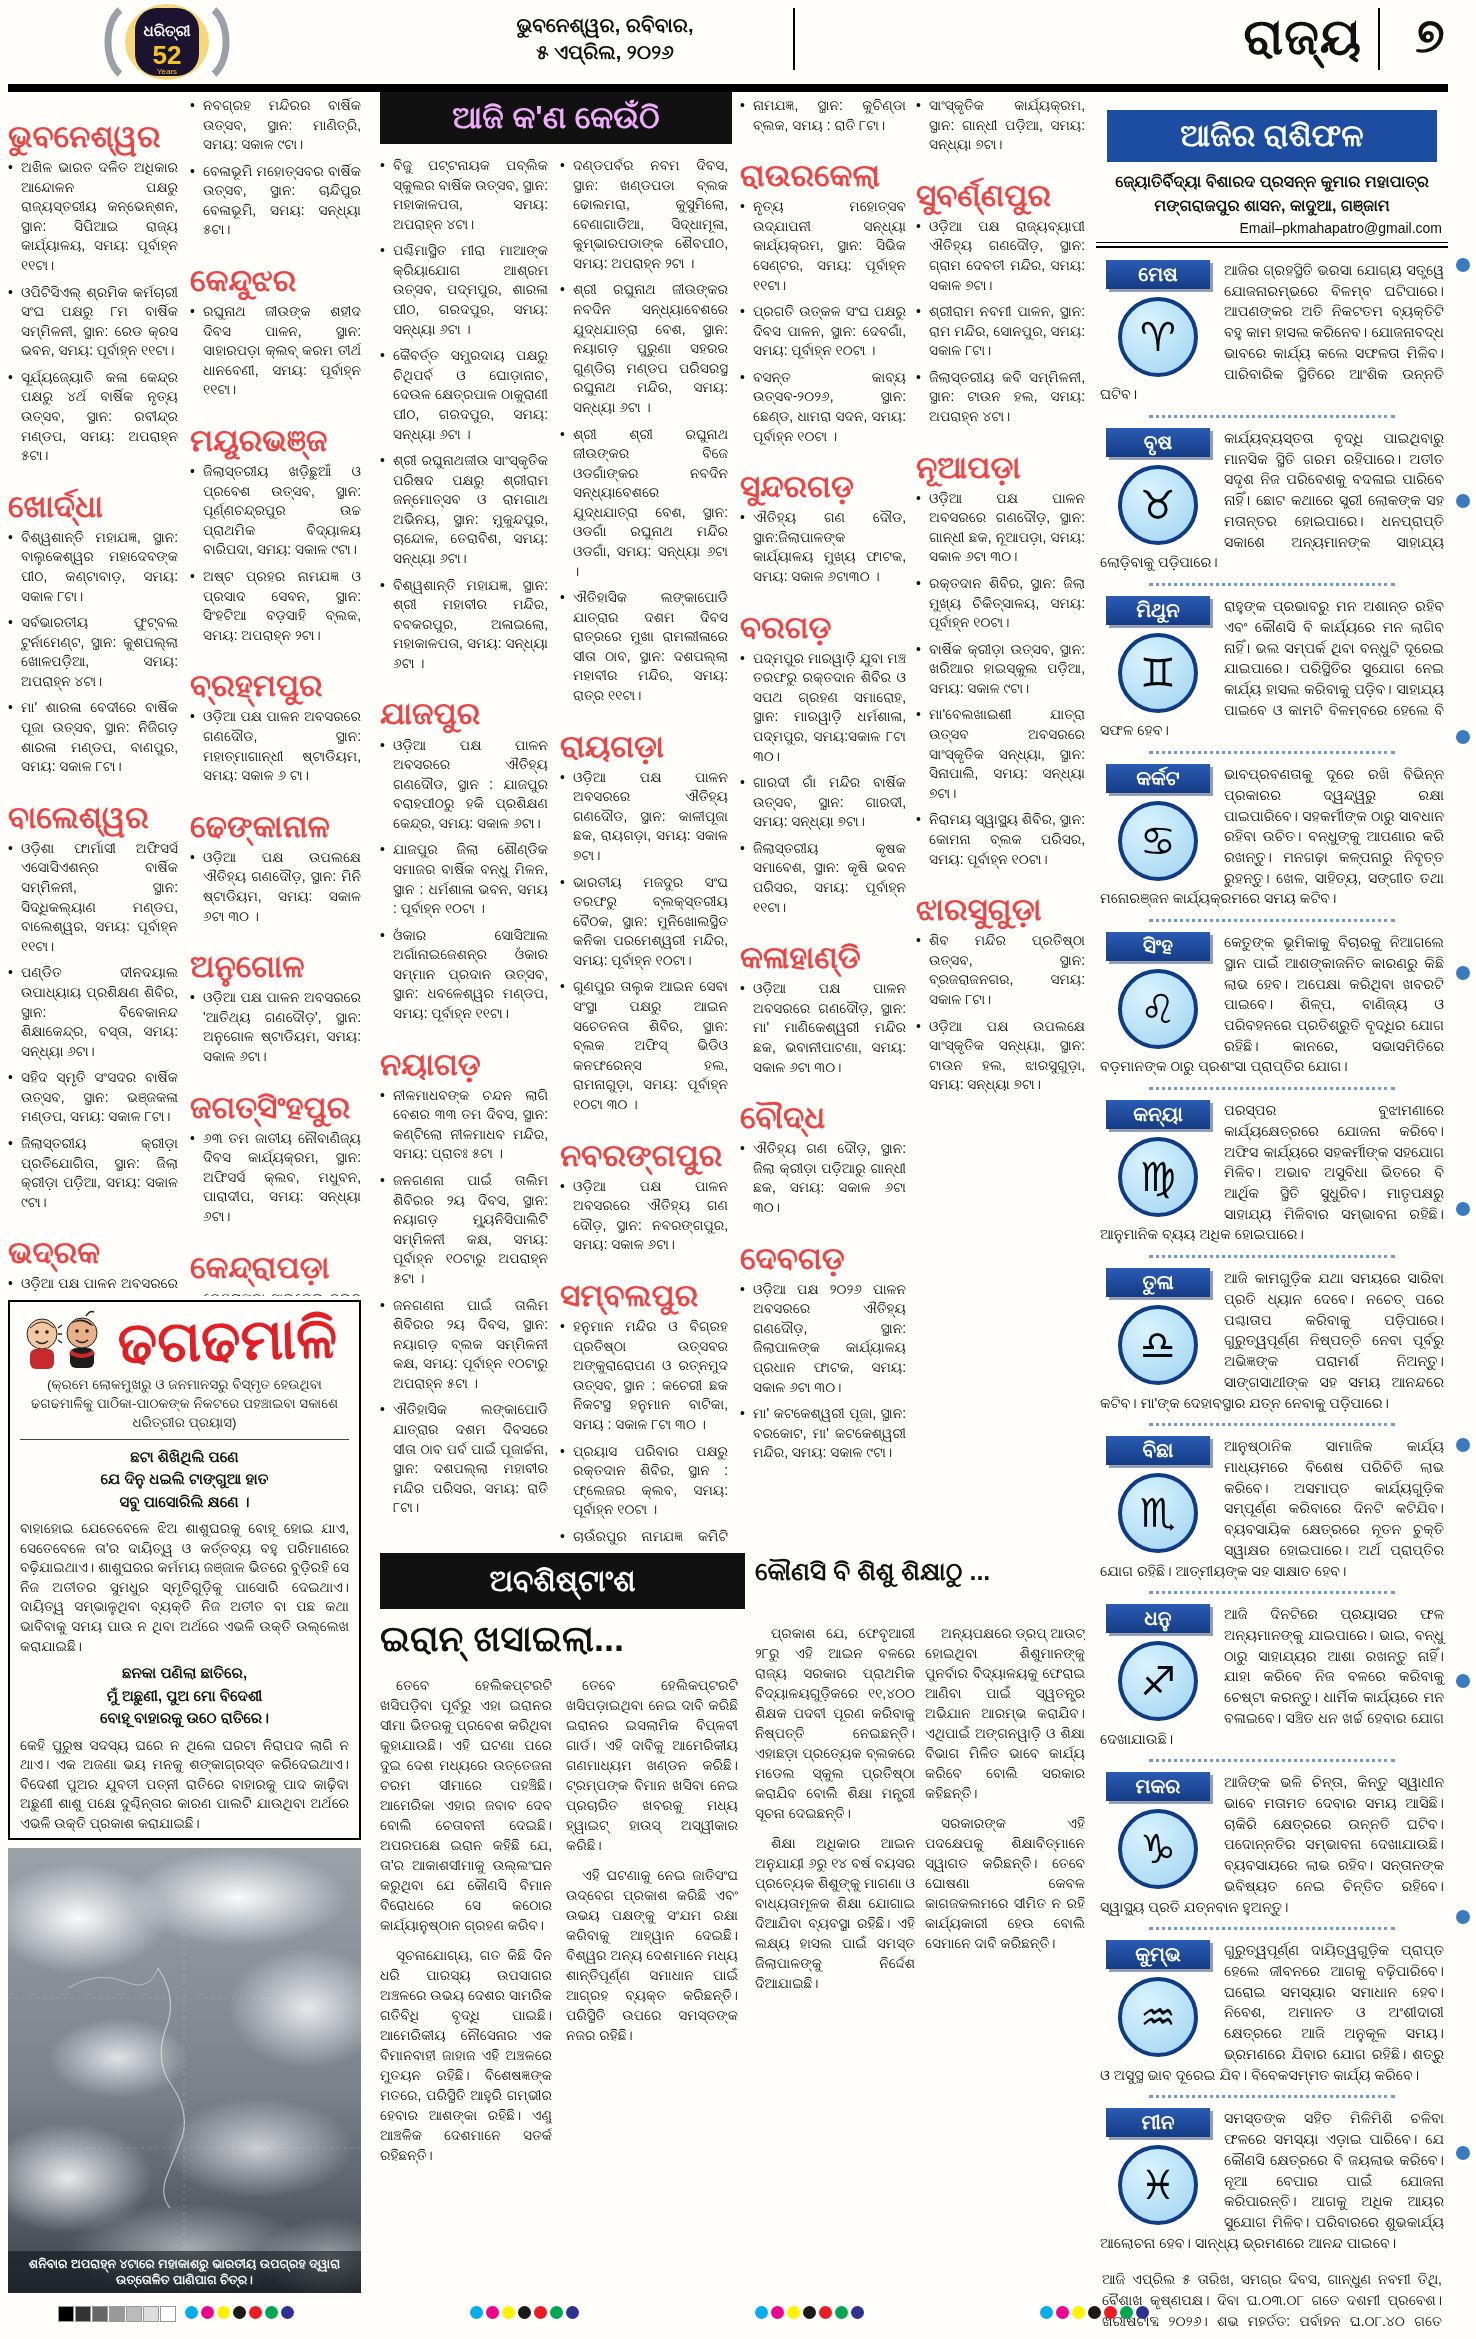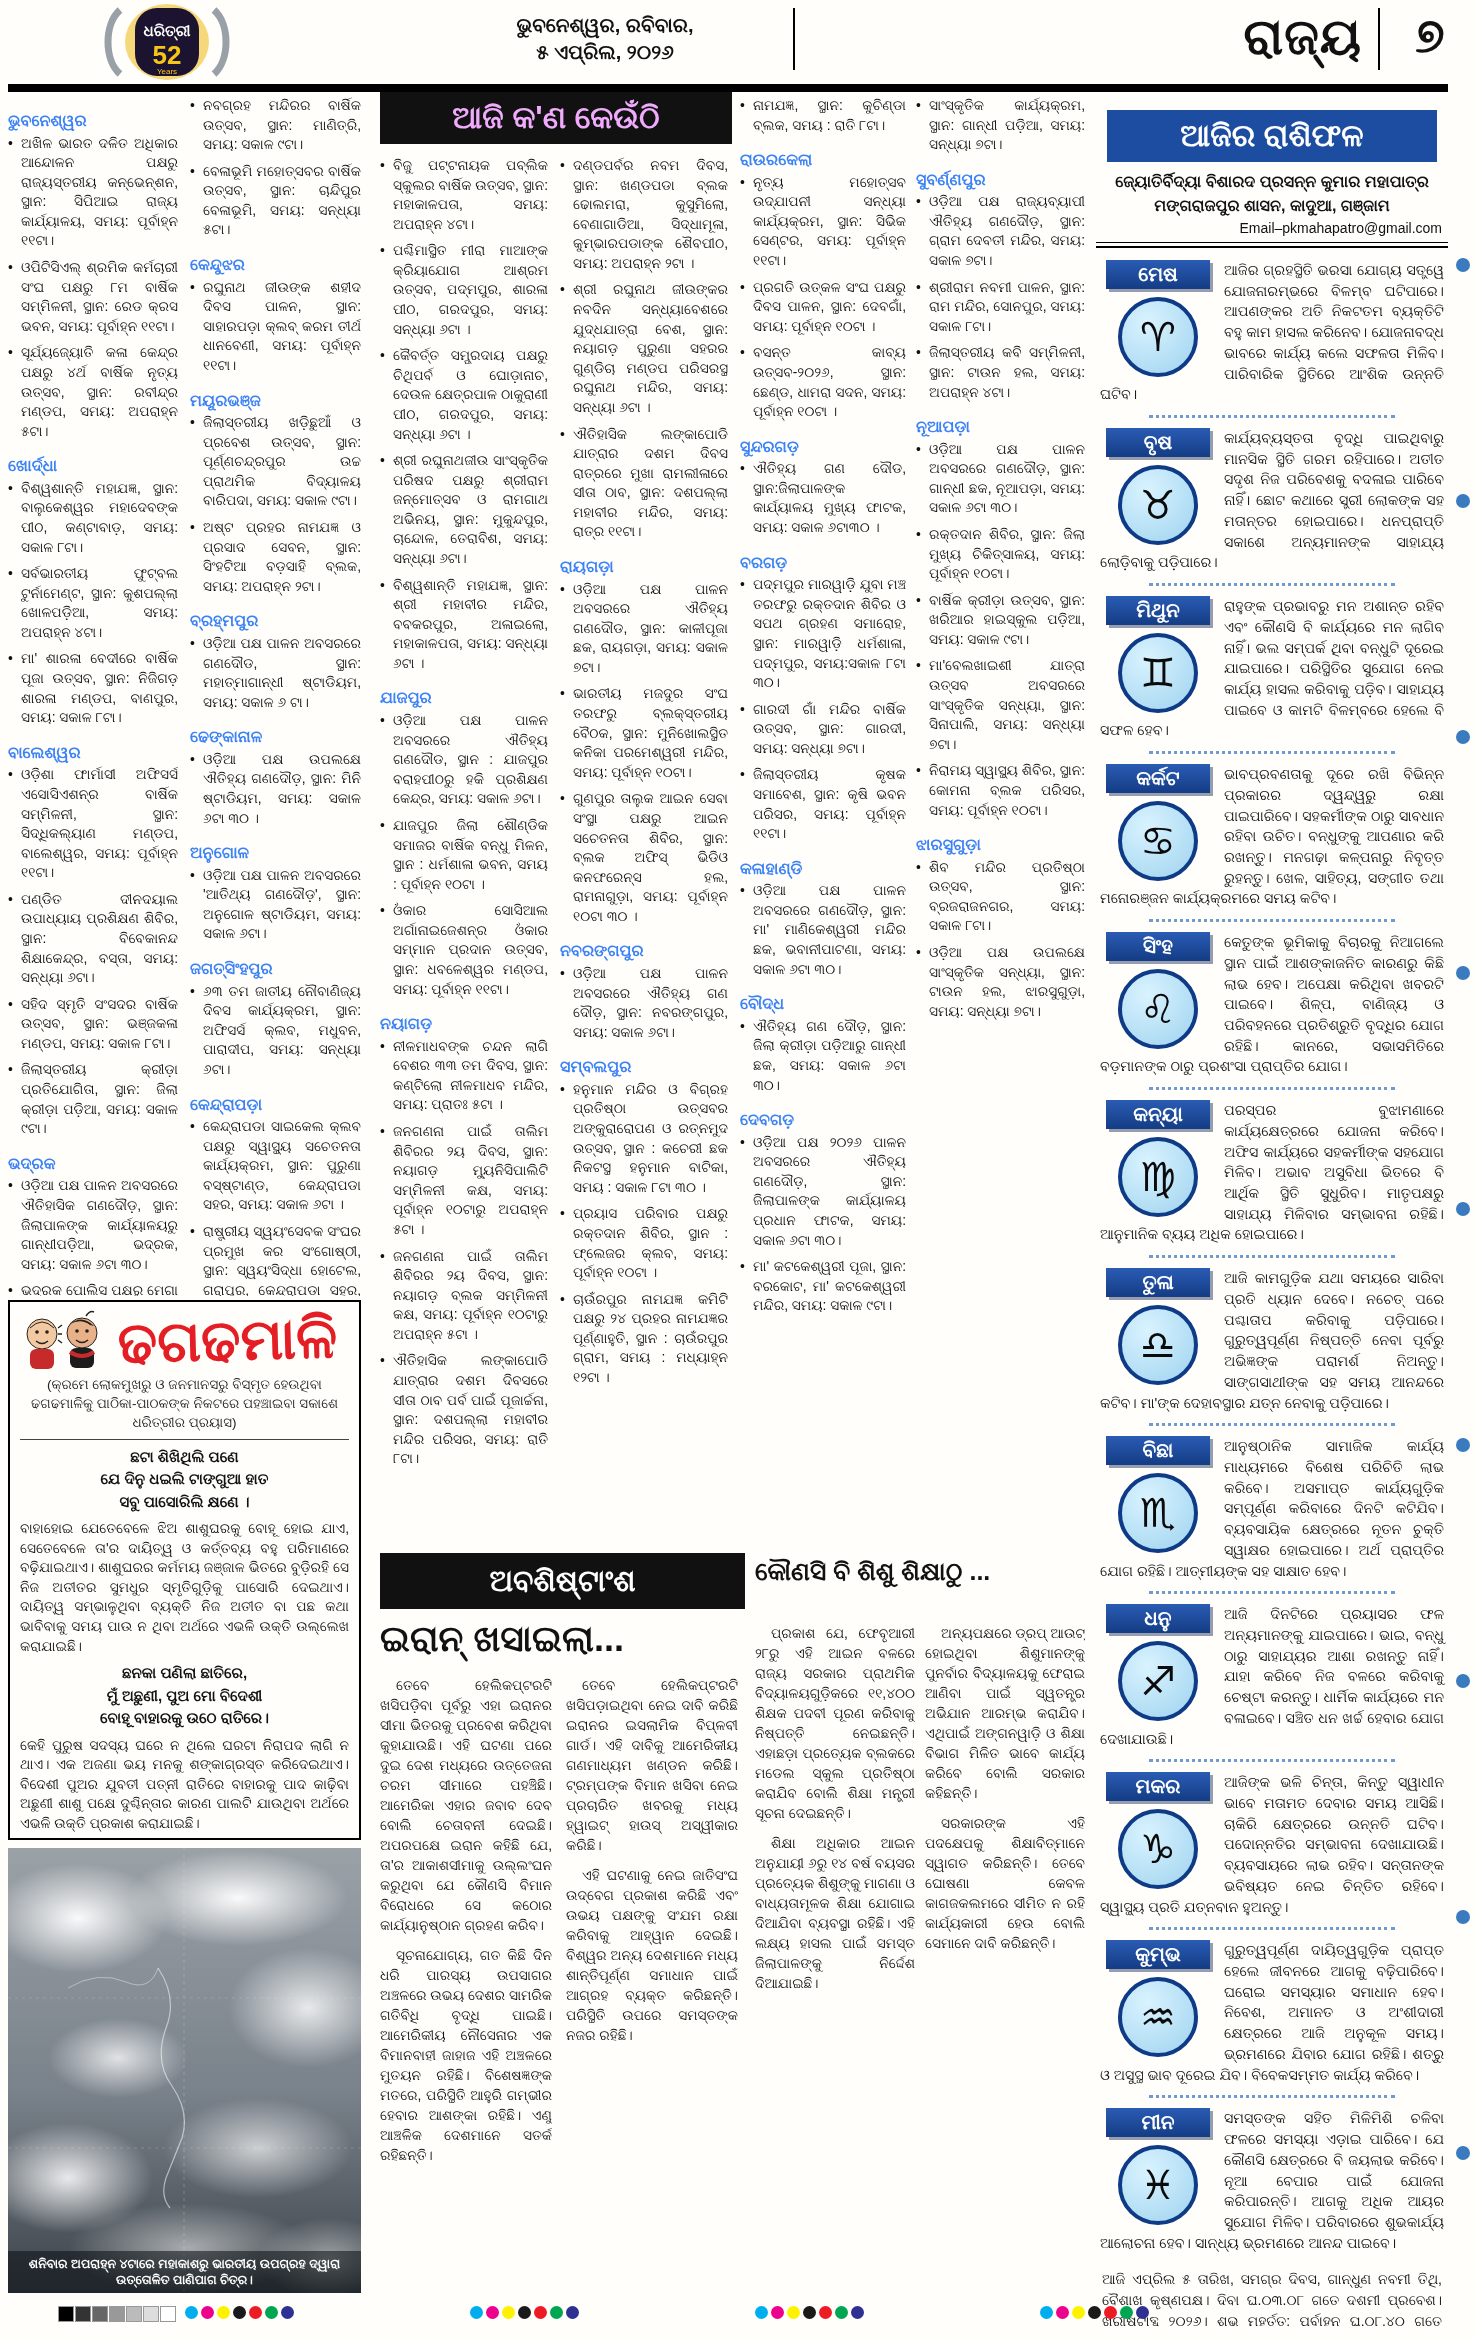--- a/index.html
+++ b/index.html
@@ -11,21 +11,21 @@
   .date-block{position:absolute;left:428px;top:12px;width:330px;text-align:center;
               font-weight:bold;font-size:20px;line-height:1.35;}
   .vline{position:absolute;top:8px;width:2px;height:62px;background:#000;}
   .section-name{position:absolute;left:1040px;top:8px;width:310px;text-align:right;
                 font-size:50px;font-weight:900;letter-spacing:1px;}
   .page-no{position:absolute;left:1388px;top:8px;width:60px;text-align:center;
            font-size:48px;font-weight:900;}
   .black-bar{position:absolute;left:8px;top:84px;width:1440px;height:8px;background:#000;}
   
   .lcol{position:absolute;overflow:hidden;}
-  .district{font-size:16px;font-weight:900;margin:16px 0 4px 0;line-height:1.1;color:#3b82f6;}
+  .district{font-size:31px;font-weight:900;margin:24px 0 4px 0;line-height:1.1;color:#ef4444;}
   .item{font-size:13.8px;line-height:1.42;text-align:justify;padding-left:13px;text-indent:-13px;
         margin:0 0 7px 0;}
   .item .blt{display:inline-block;width:13px;text-indent:0;}
   .sec-title{position:absolute;background:#111;color:#f0abfc;text-align:center;
              font-weight:900;font-size:31px;line-height:52px;height:52px;}
   
   .cartoon{position:absolute;left:8px;top:1300px;width:353px;height:540px;border:2px solid #000;
            padding:6px 10px;box-sizing:border-box;background:#fffefb;overflow:hidden;}
   .ct-head{display:flex;align-items:center;}
   .ct-title{flex:1;text-align:center;font-size:57px;font-weight:900;color:#e31e25;
@@ -152,20 +152,21 @@
       <div class="item"><span class="blt">•</span>ଓଁକାର ସୋସିଆଲ ଅର୍ଗାନାଇଜେଶନ୍‌ର ଓଁକାର ସମ୍ମାନ ପ୍ରଦାନ ଉତ୍ସବ, ସ୍ଥାନ: ଧବଳେଶ୍ୱର ମଣ୍ଡପ, ସମୟ: ପୂର୍ବାହ୍ନ ୧୧ଟା।</div>
       <div class="district">ନୟାଗଡ଼</div>
       <div class="item"><span class="blt">•</span>ନୀଳମାଧବଙ୍କ ଚନ୍ଦନ ଲାଗି ବେଶର ୩୩ ତମ ଦିବସ, ସ୍ଥାନ: କଣ୍ଟିଲୋ ନୀଳମାଧବ ମନ୍ଦିର, ସମୟ: ପ୍ରାତଃ ୫ଟା ।</div>
       <div class="item"><span class="blt">•</span>ଜନଗଣନା ପାଇଁ ତାଲିମ ଶିବିରର ୨ୟ ଦିବସ, ସ୍ଥାନ: ନୟାଗଡ଼ ମ୍ୟୁନିସିପାଲିଟି ସମ୍ମିଳନୀ କକ୍ଷ, ସମୟ: ପୂର୍ବାହ୍ନ ୧୦ଟାରୁ ଅପରାହ୍ନ ୫ଟା ।</div>
       <div class="item"><span class="blt">•</span>ଜନଗଣନା ପାଇଁ ତାଲିମ ଶିବିରର ୨ୟ ଦିବସ, ସ୍ଥାନ: ନୟାଗଡ଼ ବ୍ଲକ ସମ୍ମିଳନୀ କକ୍ଷ, ସମୟ: ପୂର୍ବାହ୍ନ ୧୦ଟାରୁ ଅପରାହ୍ନ ୫ଟା ।</div>
       <div class="item"><span class="blt">•</span>ଐତିହାସିକ ଲଙ୍କାପୋଡି ଯାତ୍ରାର ଦଶମ ଦିବସରେ ସୀତା ଠାବ ପର୍ବ ପାଇଁ ପୂଜାର୍ଚ୍ଚନା, ସ୍ଥାନ: ଦଶପଲ୍ଲା ମହାବୀର ମନ୍ଦିର ପରିସର, ସମୟ: ରାତି ୮ଟା।</div>
     </div>
   <div class="lcol" style="left:560px;top:156px;width:168px;height:1392px;">
       <div class="item"><span class="blt">•</span>ଦଣ୍ଡପର୍ବର ନବମ ଦିବସ, ସ୍ଥାନ: ଖଣ୍ଡପଡା ବ୍ଲକ ଢୋଲମରା, କୁସୁମିଲୋ, ବେଣାଗାଡିଆ, ସିଦ୍ଧାମୂଳା, କୁମ୍ଭାରପଡାଙ୍କ ଶୈବପୀଠ, ସମୟ: ଅପରାହ୍ନ ୨ଟା ।</div>
       <div class="item"><span class="blt">•</span>ଶ୍ରୀ ରଘୁନାଥ ଜୀଉଙ୍କର ନବଦିନ ସନ୍ଧ୍ୟାବେଶରେ ଯୁଦ୍ଧଯାତ୍ରା ବେଶ, ସ୍ଥାନ: ନୟାଗଡ଼ ପୁରୁଣା ସହରର ଗୁଣ୍ଡିଚା ମଣ୍ଡପ ପରିସରସ୍ଥ ରଘୁନାଥ ମନ୍ଦିର, ସମୟ: ସନ୍ଧ୍ୟା ୬ଟା ।</div>
+      <div class="item"><span class="blt">•</span>ଶ୍ରୀ ଶ୍ରୀ ରଘୁନାଥ ଜୀଉଙ୍କର ବିଜେ ଓଡଗାଁଙ୍କର ନବଦିନ ସନ୍ଧ୍ୟାବେଶରେ ଯୁଦ୍ଧଯାତ୍ରା ବେଶ, ସ୍ଥାନ: ଓଡଗାଁ ରଘୁନାଥ ମନ୍ଦିର ଓଡଗାଁ, ସମୟ: ସନ୍ଧ୍ୟା ୬ଟା ।</div>
       <div class="item"><span class="blt">•</span>ଐତିହାସିକ ଲଙ୍କାପୋଡି ଯାତ୍ରାର ଦଶମ ଦିବସ ରାତ୍ରରେ ମୁଖା ରାମଲୀଳାରେ ସୀତା ଠାବ, ସ୍ଥାନ: ଦଶପଲ୍ଲା ମହାବୀର ମନ୍ଦିର, ସମୟ: ରାତ୍ର ୧୧ଟା।</div>
       <div class="district">ରାୟଗଡ଼ା</div>
       <div class="item"><span class="blt">•</span>ଓଡ଼ିଆ ପକ୍ଷ ପାଳନ ଅବସରରେ ଐତିହ୍ୟ ଗଣଦୌଡ, ସ୍ଥାନ: କାଳୀପୂଜା ଛକ, ରାୟଗଡ଼ା, ସମୟ: ସକାଳ ୭ଟା।</div>
       <div class="item"><span class="blt">•</span>ଭାରତୀୟ ମଜଦୁର ସଂଘ ତରଫରୁ ବ୍ଲକ୍‌ସ୍ତରୀୟ ବୈଠକ, ସ୍ଥାନ: ମୁନିଖୋଲସ୍ଥିତ କନିକା ପରମେଶ୍ୱରୀ ମନ୍ଦିର, ସମୟ: ପୂର୍ବାହ୍ନ ୧୦ଟା।</div>
       <div class="item"><span class="blt">•</span>ଗୁଣପୁର ତାଲୁକ ଆଇନ ସେବା ସଂସ୍ଥା ପକ୍ଷରୁ ଆଇନ ସଚେତନତା ଶିବିର, ସ୍ଥାନ: ବ୍ଲକ ଅଫିସ୍ ଭିଡିଓ କନଫରେନ୍ସ ହଲ, ରାମନାଗୁଡ଼ା, ସମୟ: ପୂର୍ବାହ୍ନ ୧୦ଟା ୩୦ ।</div>
       <div class="district">ନବରଙ୍ଗପୁର</div>
       <div class="item"><span class="blt">•</span>ଓଡ଼ିଆ ପକ୍ଷ ପାଳନ ଅବସରରେ ଐତିହ୍ୟ ଗଣ ଦୌଡ଼, ସ୍ଥାନ: ନବରଙ୍ଗପୁର, ସମୟ: ସକାଳ ୬ଟା।</div>
       <div class="district">ସମ୍ବଲପୁର</div>
       <div class="item"><span class="blt">•</span>ହନୁମାନ ମନ୍ଦିର ଓ ବିଗ୍ରହ ପ୍ରତିଷ୍ଠା ଉତ୍ସବର ଅଙ୍କୁରାରୋପଣ ଓ ରତ୍ନମୁଦ ଉତ୍ସବ, ସ୍ଥାନ : କଚେରୀ ଛକ ନିକଟସ୍ଥ ହନୁମାନ ବାଟିକା, ସମୟ : ସକାଳ ୮ଟା ୩୦ ।</div>
       <div class="item"><span class="blt">•</span>ପ୍ରୟାସ ପରିବାର ପକ୍ଷରୁ ରକ୍ତଦାନ ଶିବିର, ସ୍ଥାନ : ଫ୍ଲେଜର କ୍ଲବ, ସମୟ: ପୂର୍ବାହ୍ନ ୧୦ଟା ।</div>

